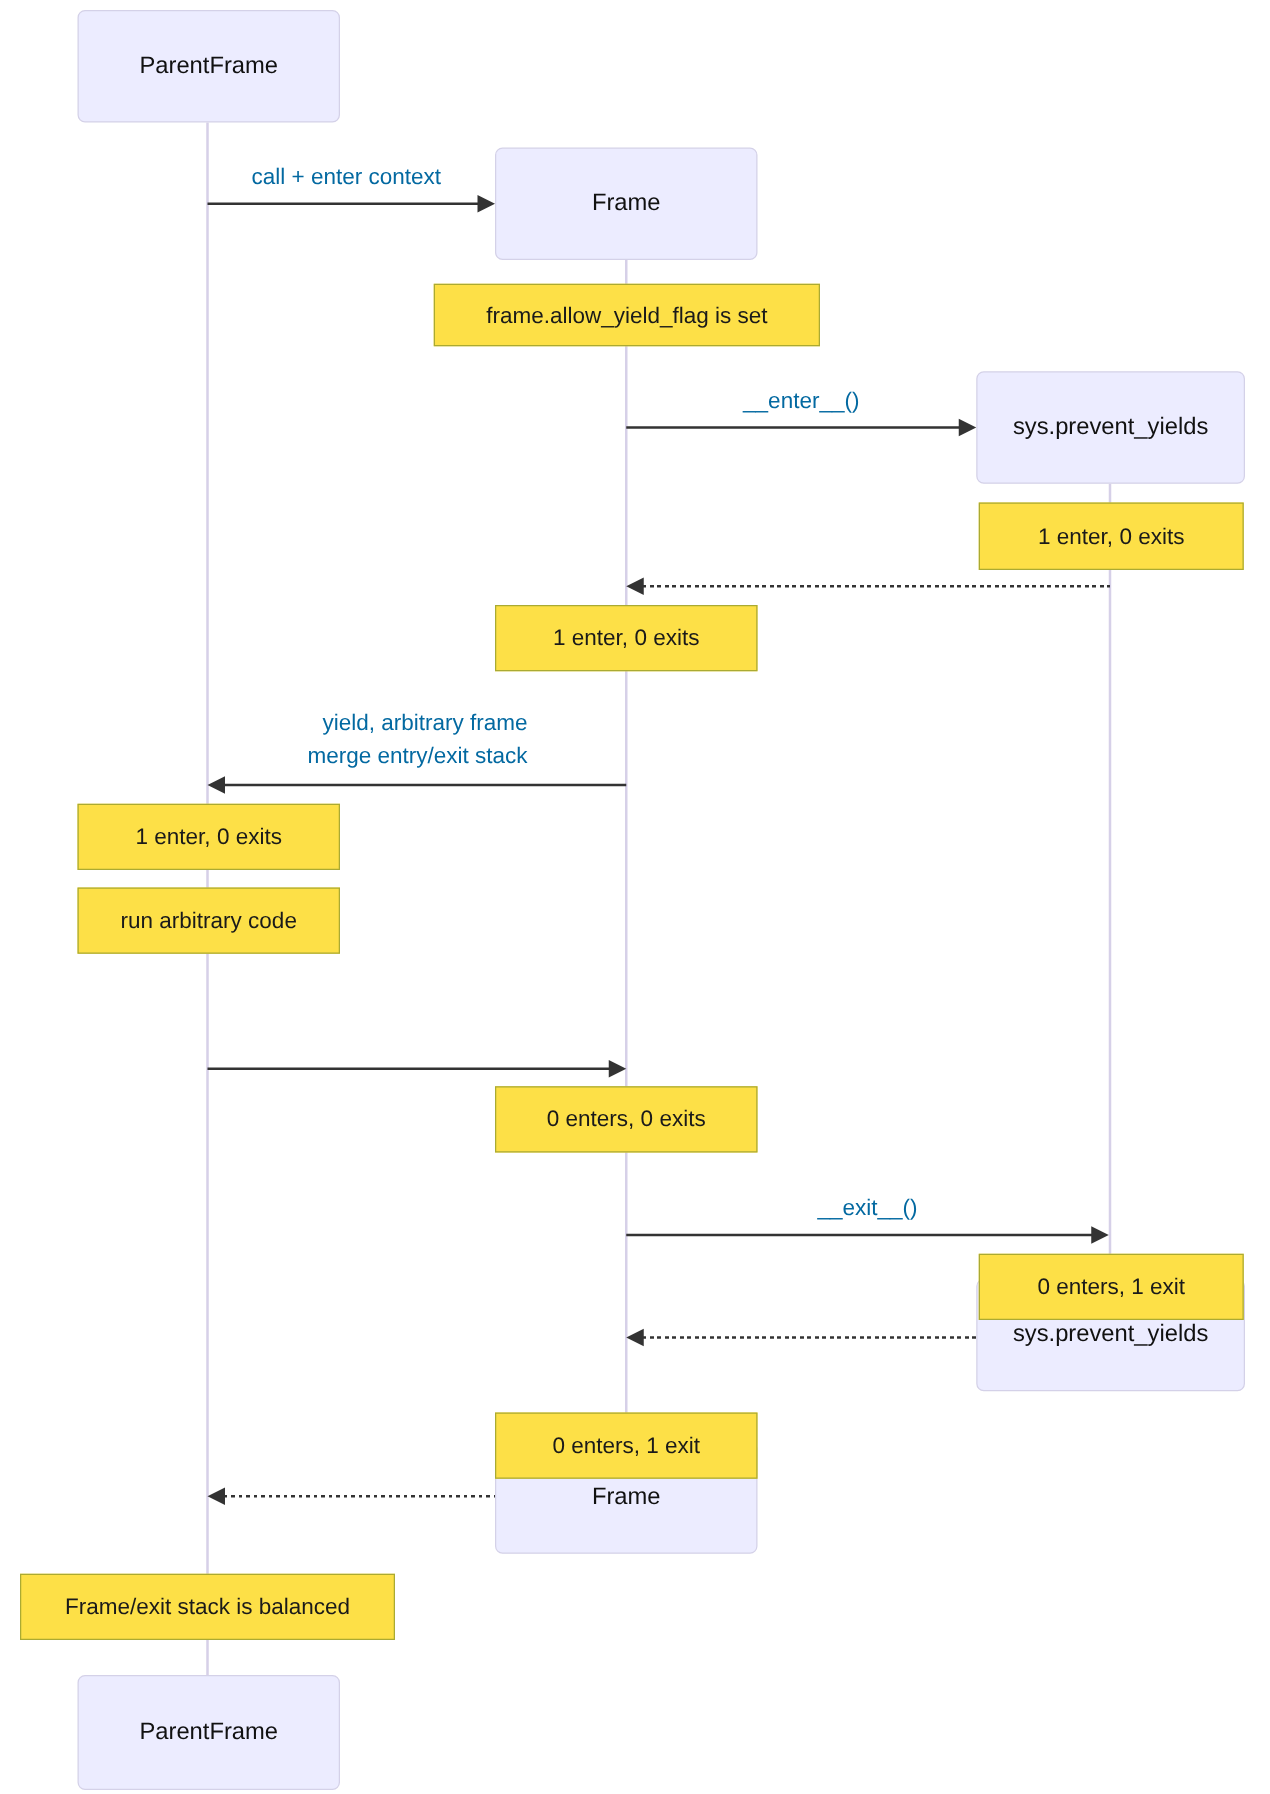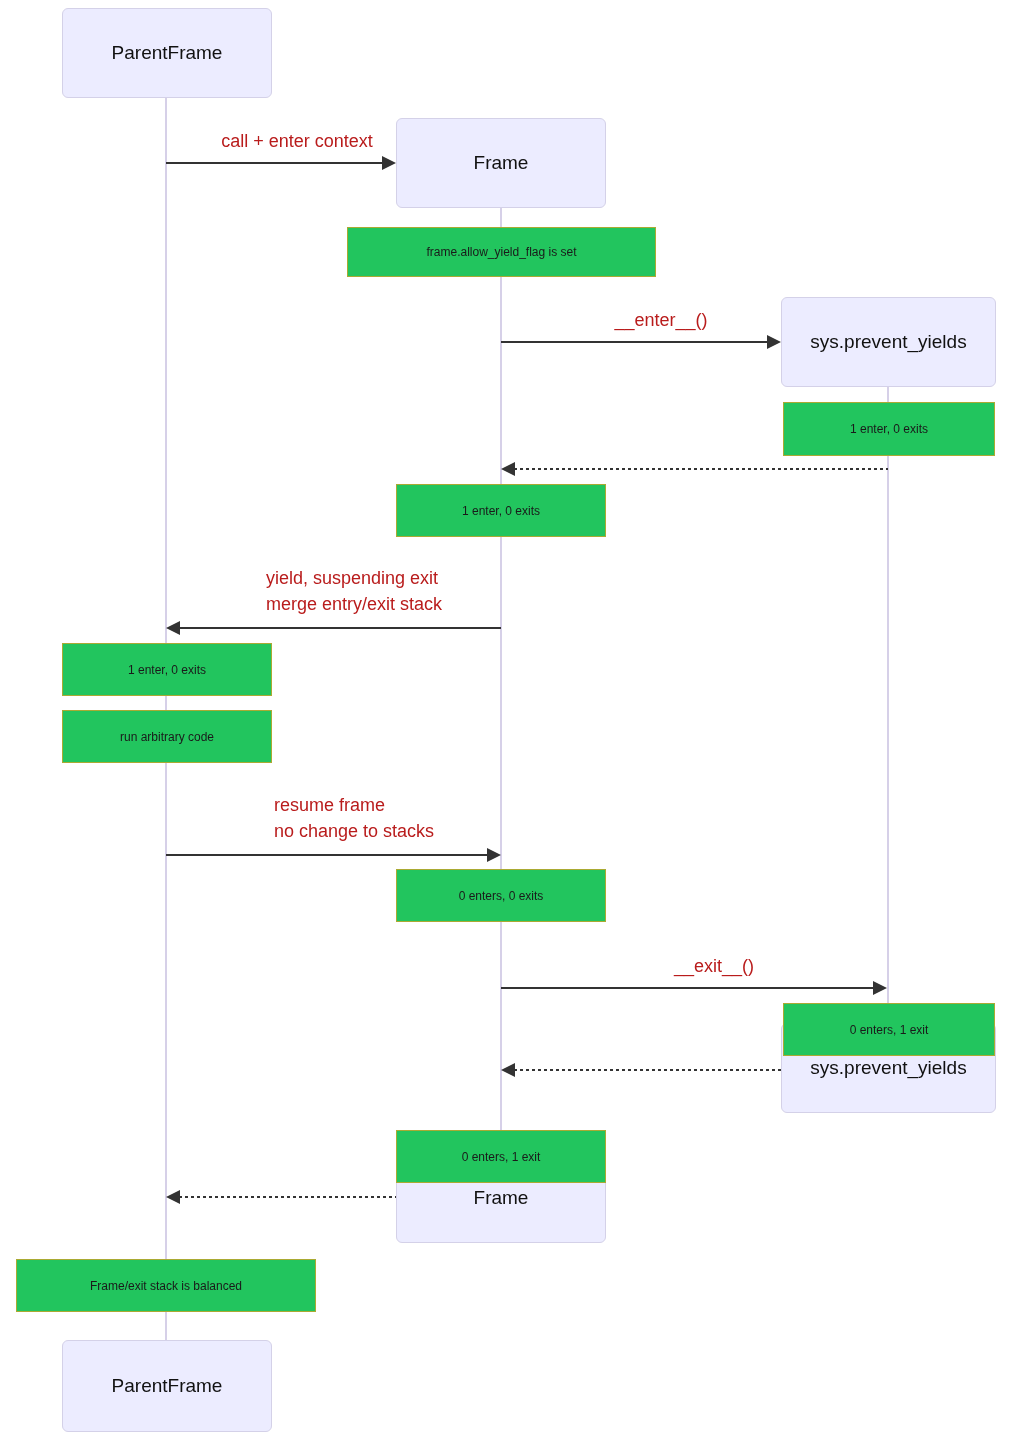--- a/index.html
+++ b/index.html
@@ -30,26 +30,26 @@
     align-items: center;
     justify-content: center;
     font-size: 19px;
     color: #111111;
     z-index: 3;
     box-sizing: border-box;
     text-align: center;
   }
   .note {
     position: absolute;
-    background: #22c55e;
+    background: #fde047;
     border: 1.5px solid #aaaa33;
     display: flex;
     align-items: center;
     justify-content: center;
-    font-size: 12px;
+    font-size: 18px;
     color: #1a1a1a;
     z-index: 4;
     box-sizing: border-box;
     white-space: nowrap;
   }
   .msg-line {
     position: absolute;
     height: 2px;
     background: #333333;
     z-index: 2;
@@ -63,27 +63,26 @@
     height: 0;
     border-top: 7px solid transparent;
     border-bottom: 7px solid transparent;
     z-index: 2;
   }
   .ah.right { border-left: 14px solid #333333; }
   .ah.left  { border-right: 14px solid #333333; }
   .msg-label {
     position: absolute;
     transform: translateX(-50%);
-    text-align: left;
+    text-align: right;
     font-size: 18px;
     line-height: 26px;
-    color: #b91c1c;
+    color: #0369a1;
     white-space: nowrap;
     z-index: 2;
-    margin-left: 20px;
   }
   .msg-label span { display: block; }
 </style>
 </head>
 <body>
 
 <div class="canvas">
 
   <div class="lifeline" style="left:165px; top:98px; height:1242px;"></div>
   <div class="lifeline" style="left:500px; top:208px; height:945px;"></div>
@@ -98,30 +97,26 @@
   <div class="msg-label" style="left:641px; top:307px;">
     <span>__enter__()</span>
   </div>
   <div class="msg-line" style="left:501px; top:341px; width:268px;"></div>
   <div class="ah right" style="left:767px; top:335px;"></div>
 
   <div class="ah left" style="left:501px; top:462px;"></div>
   <div class="msg-line dashed" style="left:514px; top:468px; width:374px;"></div>
 
   <div class="msg-label" style="left:334px; top:565px;">
-    <span>yield, suspending exit</span>
+    <span>yield, arbitrary frame</span>
     <span>merge entry/exit stack</span>
   </div>
   <div class="ah left" style="left:166px; top:621px;"></div>
   <div class="msg-line" style="left:179px; top:627px; width:322px;"></div>
 
-  <div class="msg-label" style="left:334px; top:792px;">
-    <span>resume frame</span>
-    <span>no change to stacks</span>
-  </div>
   <div class="msg-line" style="left:166px; top:854px; width:322px;"></div>
   <div class="ah right" style="left:487px; top:848px;"></div>
 
   <div class="msg-label" style="left:694px; top:953px;">
     <span>__exit__()</span>
   </div>
   <div class="msg-line" style="left:501px; top:987px; width:373px;"></div>
   <div class="ah right" style="left:873px; top:981px;"></div>
 
   <div class="ah left" style="left:501px; top:1063px;"></div>

